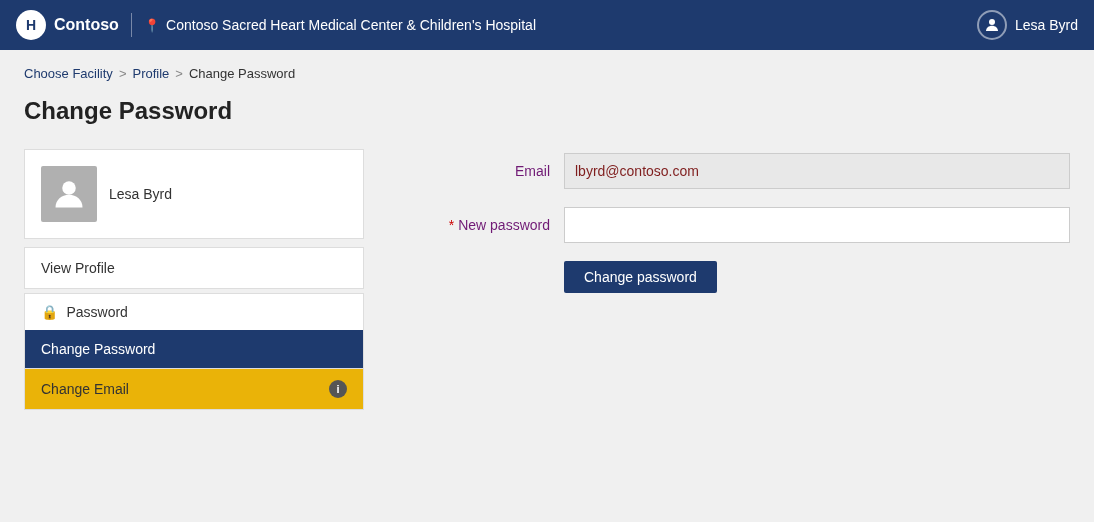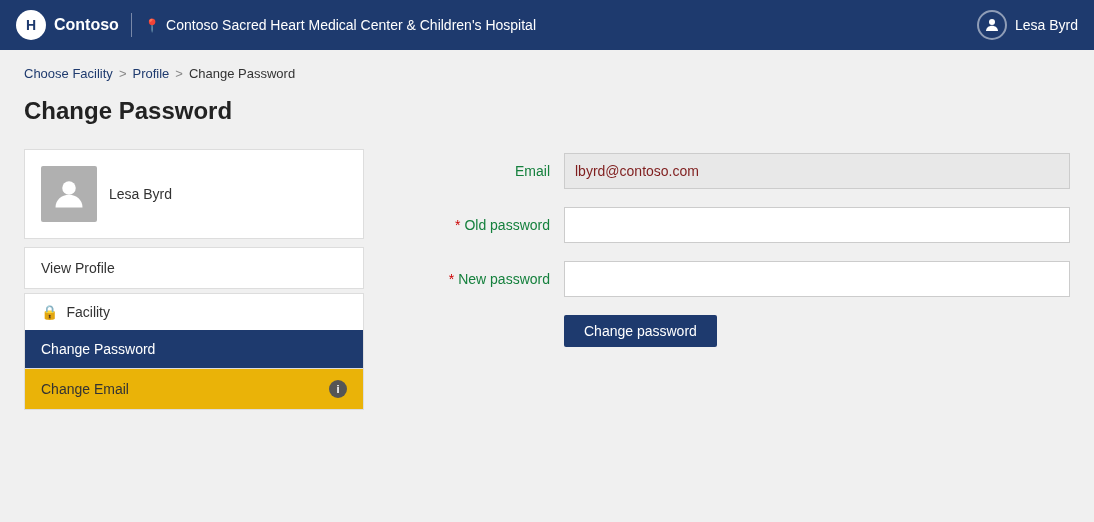--- a/index.html
+++ b/index.html
@@ -181,21 +181,21 @@
     .form-row {
       display: flex;
       align-items: center;
       margin-bottom: 18px;
     }
     .form-label {
       width: 160px;
       text-align: right;
       padding-right: 14px;
       font-size: 14px;
-      color: #15803d;
+      color: #701a75;
       flex-shrink: 0;
     }
     .form-label-required::before {
       content: '* ';
       color: #cc0000;
     }
     .form-input {
       flex: 1;
       height: 36px;
       border: 1px solid #ccc;
@@ -290,45 +290,41 @@
         </div>
         <span>Lesa Byrd</span>
       </div>
 
       <div class="sidebar-item">
         <span>View Profile</span>
       </div>
 
       <div class="sidebar-section-header">
         <span>🔒</span>
-        <span>Facility</span>
+        <span>Password</span>
       </div>
 
       <div class="sidebar-sub-item sidebar-active">
         <span>Change Password</span>
       </div>
 
       <div class="sidebar-sub-item">
         <span>Change Email</span>
         <div class="info-icon">i</div>
       </div>
 
     </aside>
 
     <div class="form-area">
 
       <div class="form-row">
         <label class="form-label">Email</label>
         <input class="form-input form-input-disabled" type="text" disabled="" value="lbyrd@contoso.com" style="">
       </div>
 
-      <div class="form-row">
-        <label class="form-label form-label-required">Old password</label>
-        <input class="form-input" type="password" style="">
-      </div>
 
       <div class="form-row">
         <label class="form-label form-label-required">New password</label>
         <input class="form-input" type="password" style="">
       </div>
 
 
       <div class="form-actions">
         <button class="btn-primary">Change password</button>
       </div>

